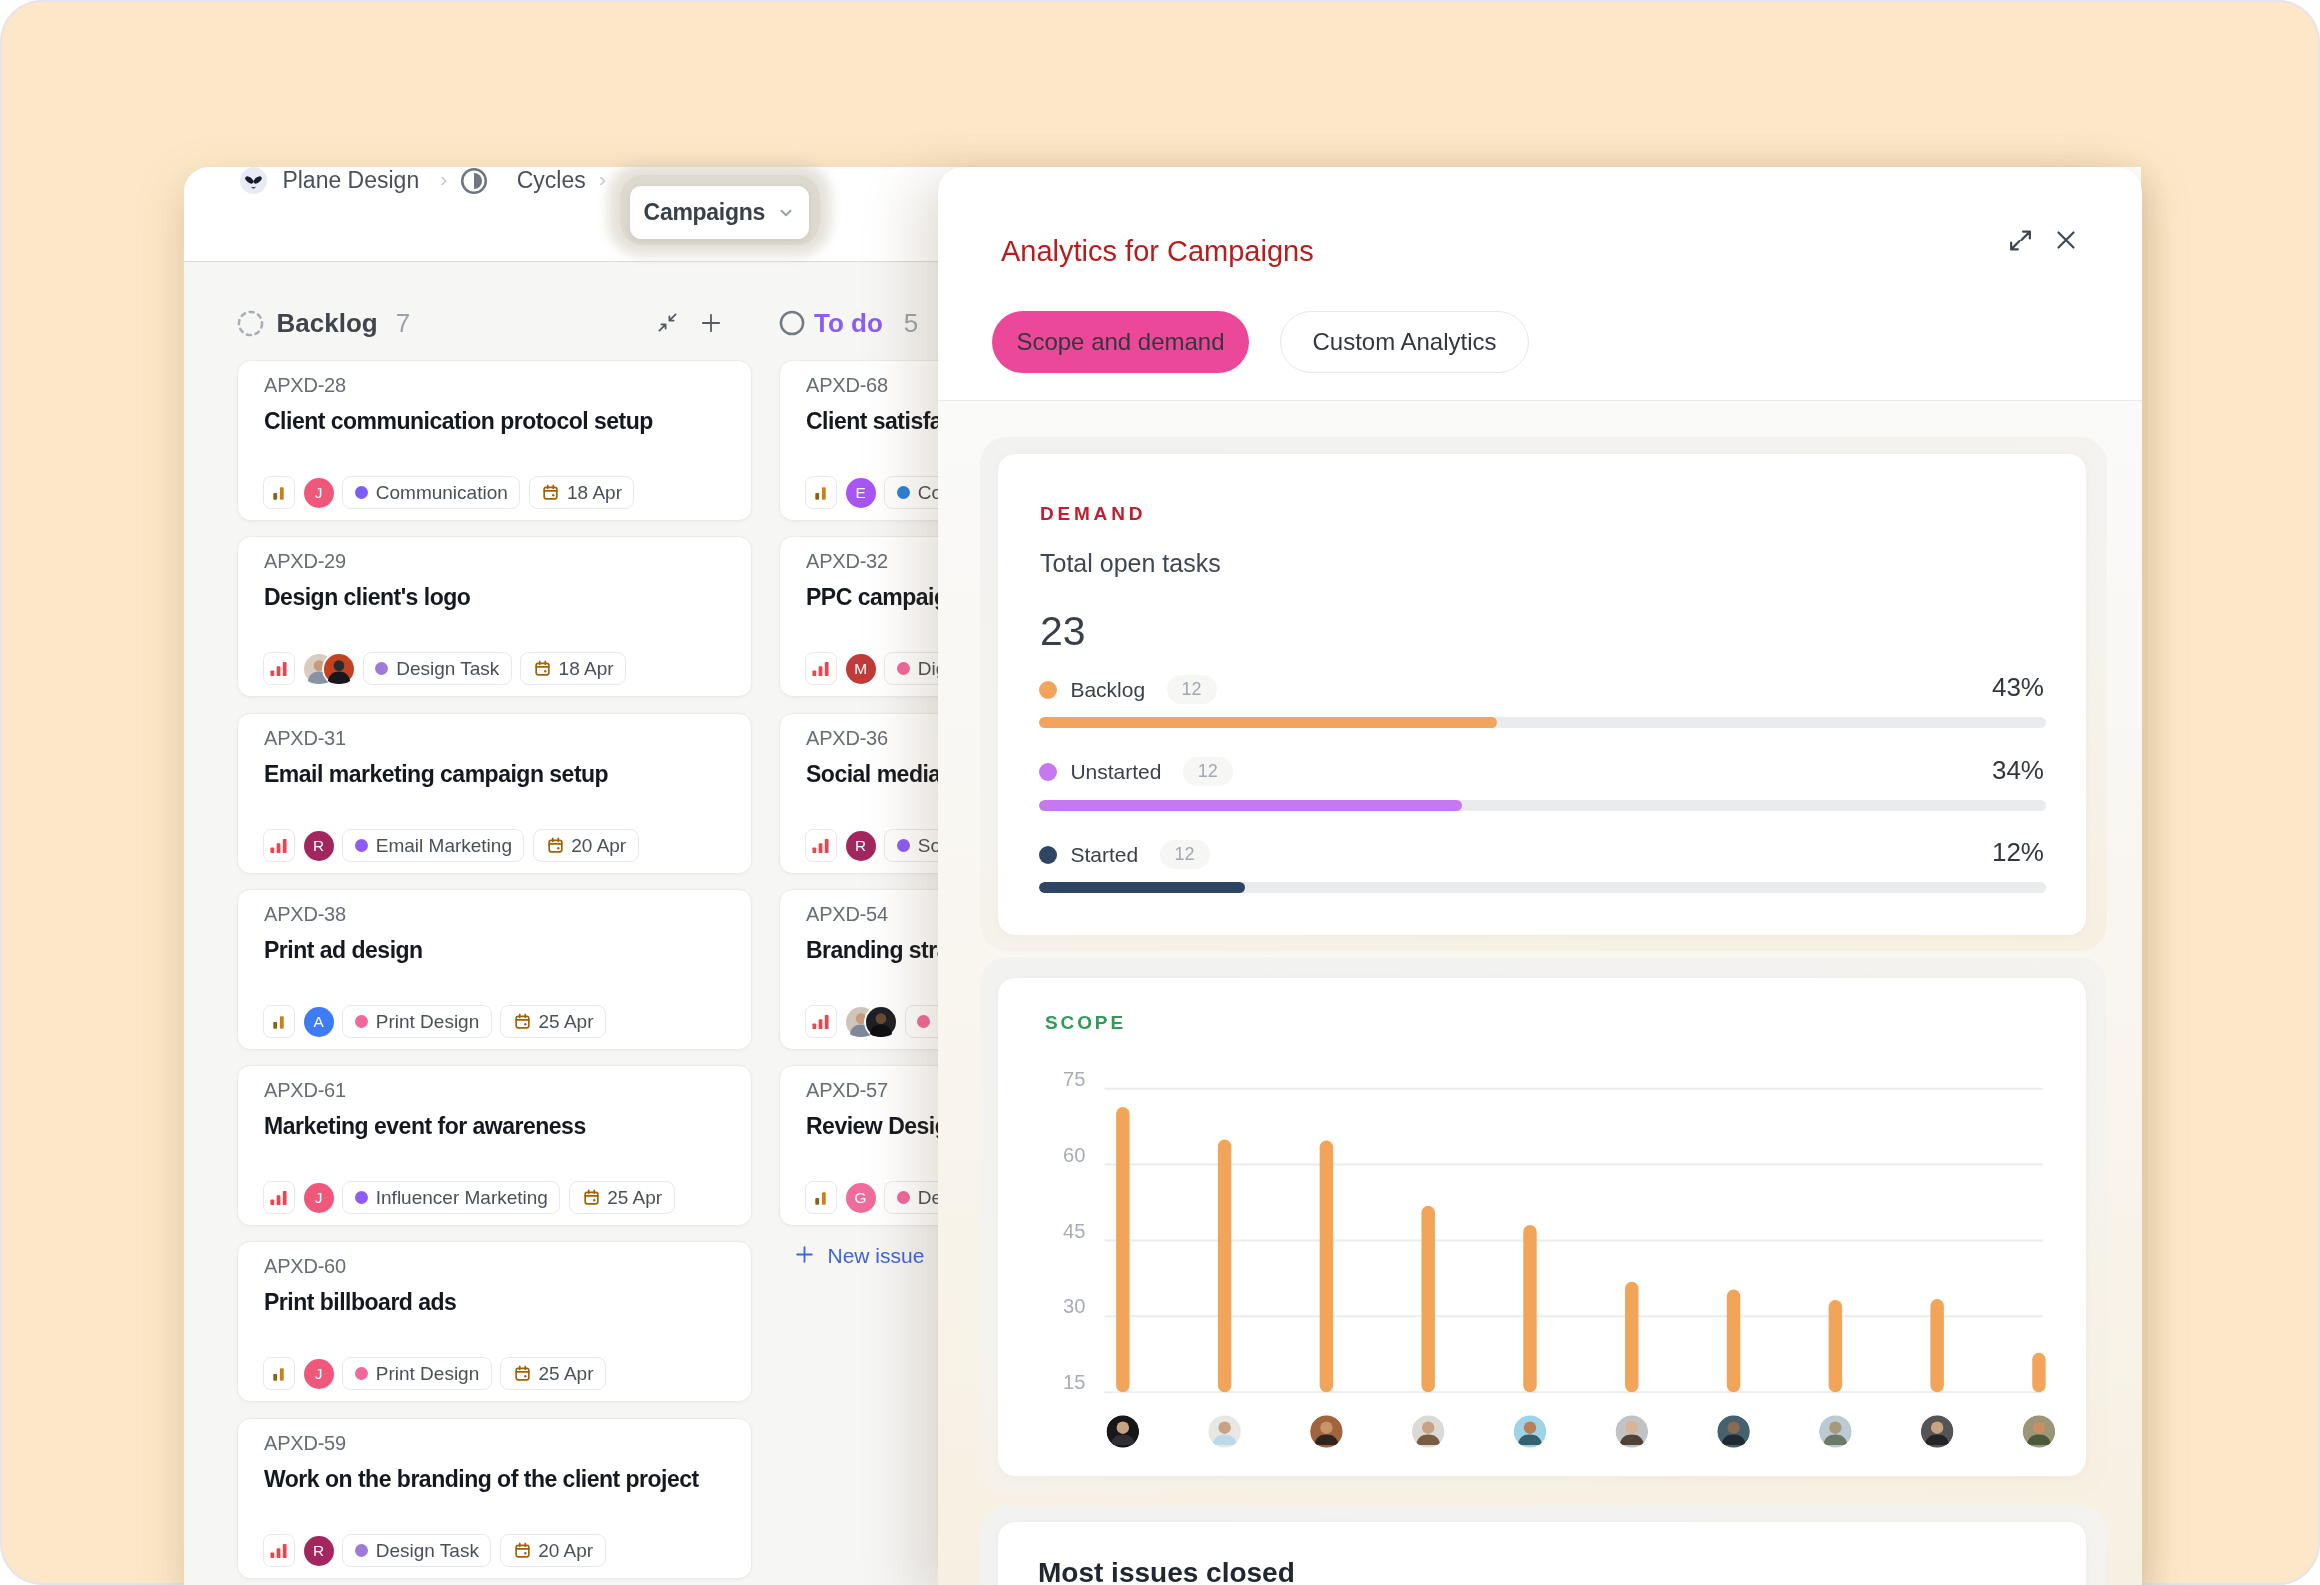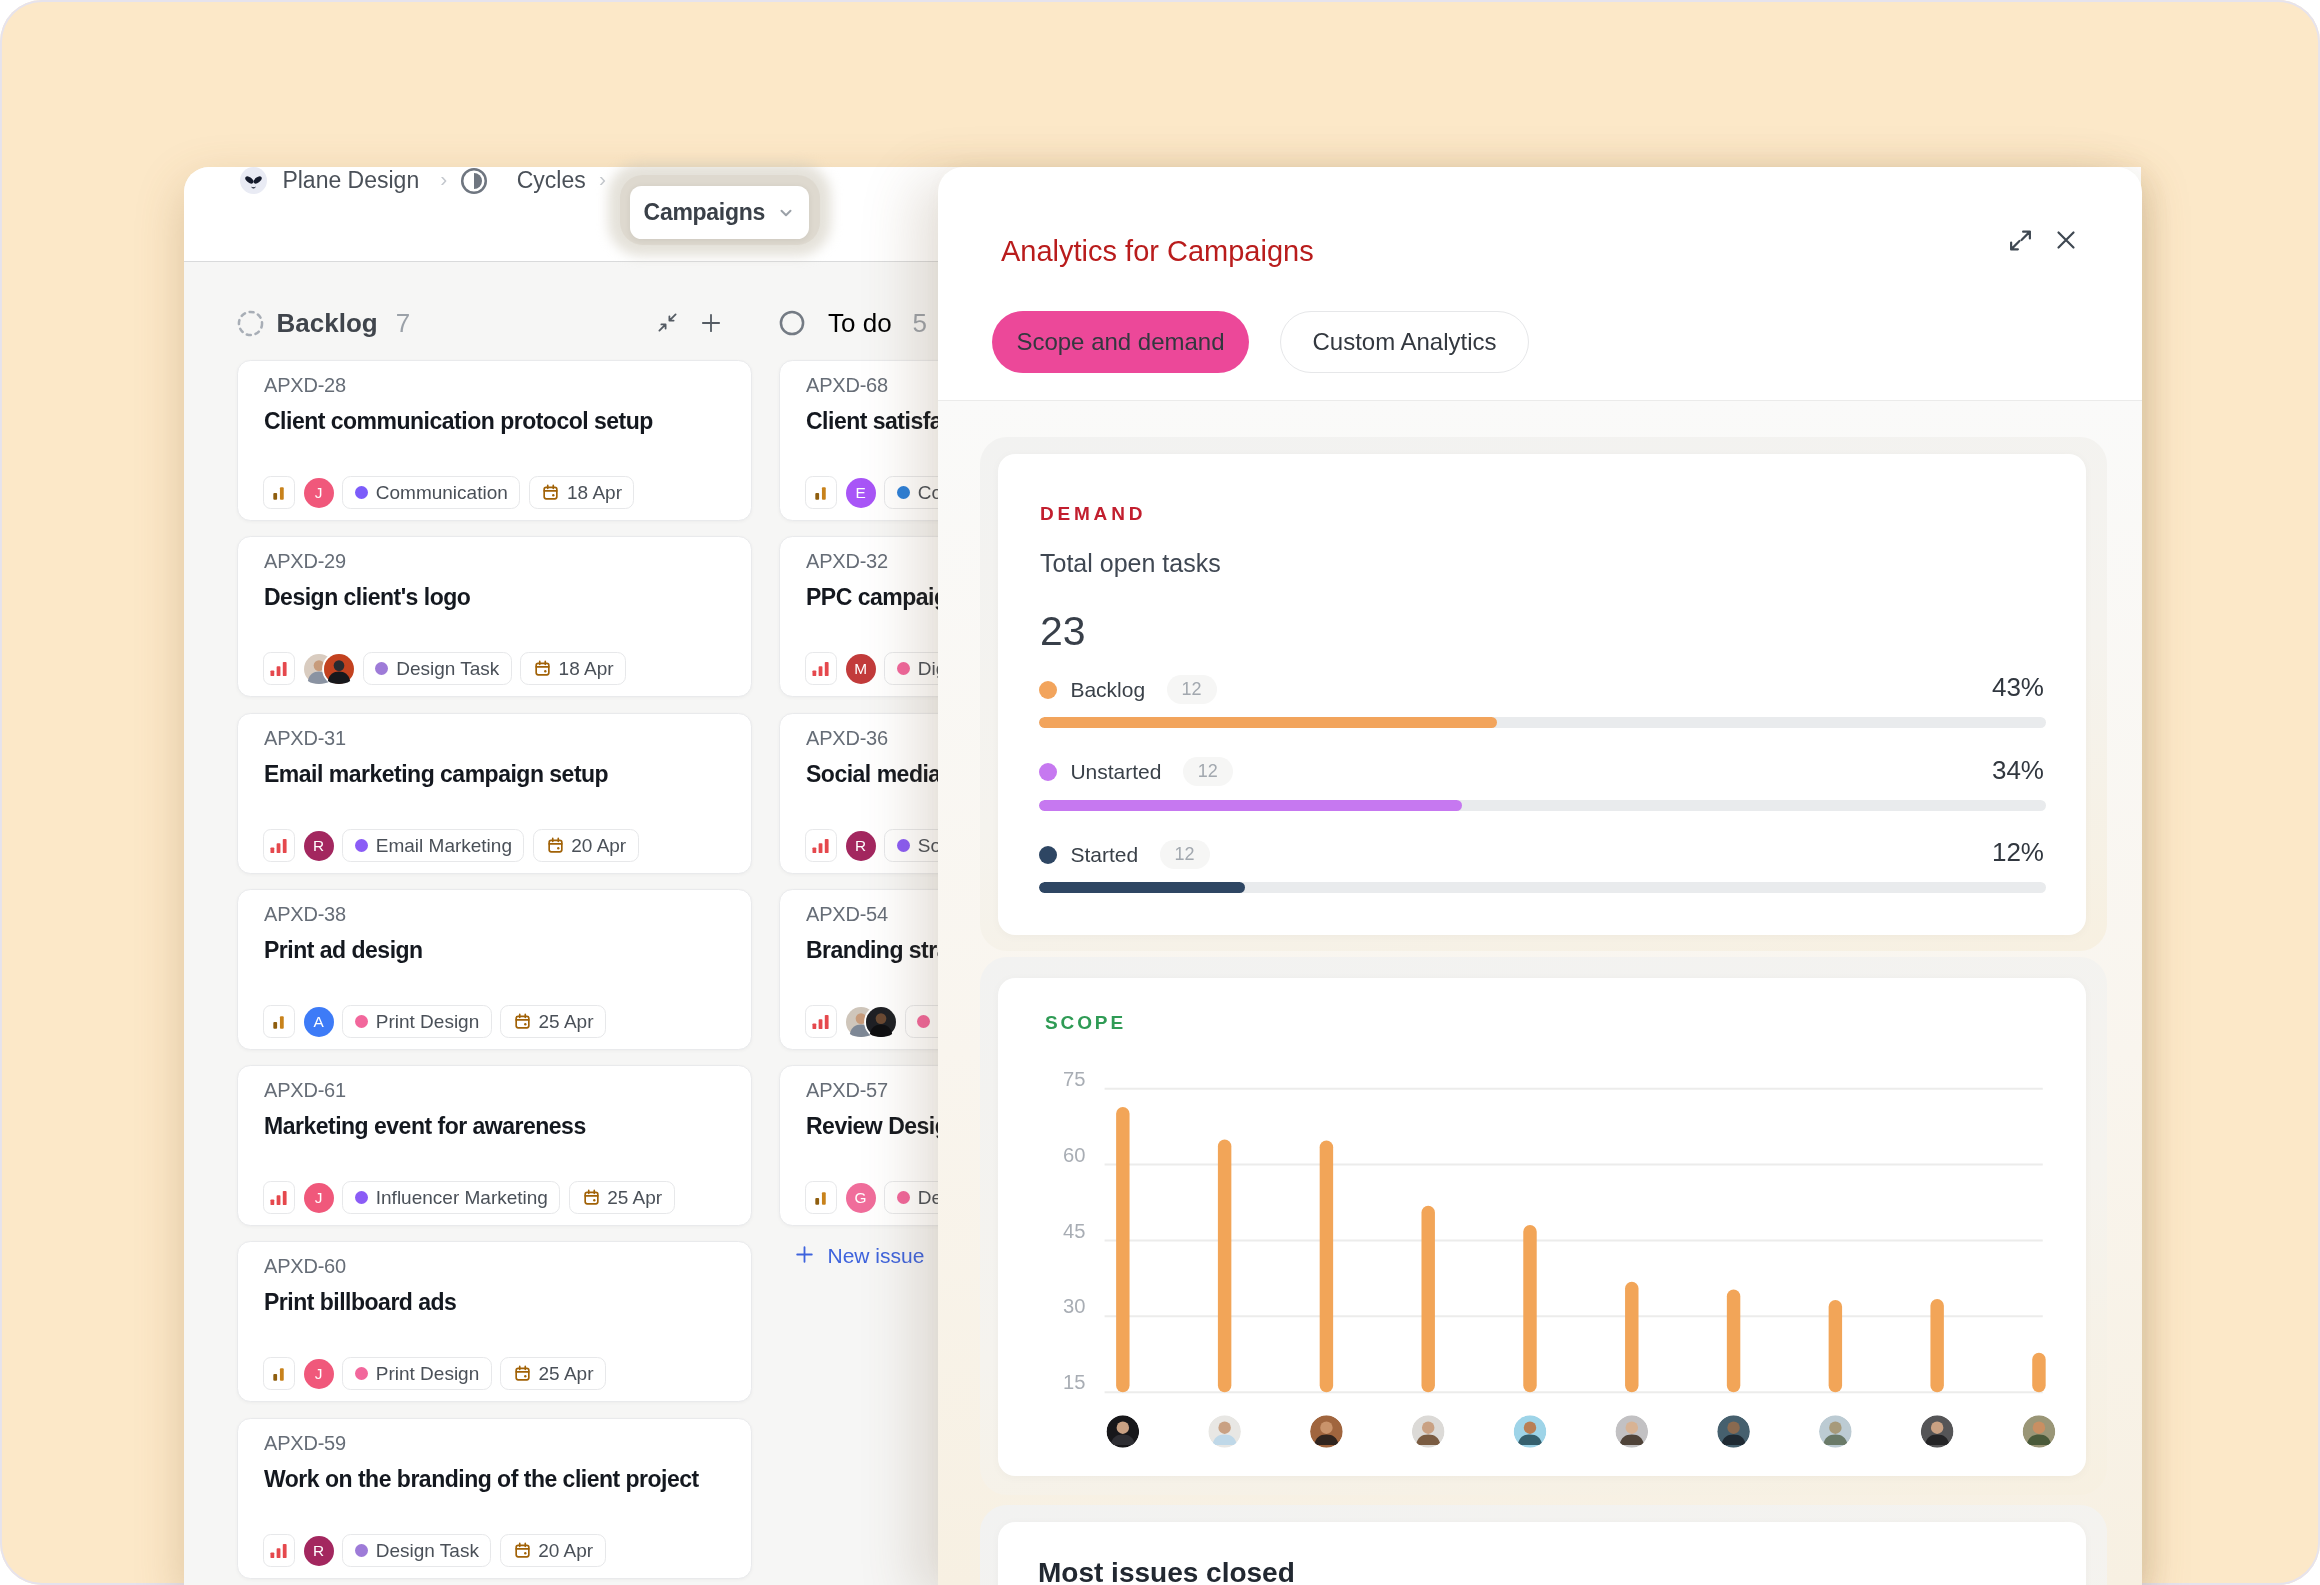--- a/index.html
+++ b/index.html
@@ -76,21 +76,21 @@
   <div class="abs" style="left:657px;top:312px"><svg width="21" height="21" viewBox="0 0 22 22" fill="none" stroke="#545B63" stroke-width="1.9" stroke-linecap="round" stroke-linejoin="round">
           <path d="M19.5 2.5L13 9M13 4.6V9h4.4M2.5 19.5L9 13M9 17.4V13H4.6"></path>
         </svg></div>
   <div class="abs" style="left:700px;top:312px"><svg width="22" height="22" viewBox="0 0 23 23" fill="none" stroke="#545B63" stroke-width="1.9" stroke-linecap="round">
           <path d="M11.5 3v17M3 11.5h17"></path>
         </svg></div>
   <div class="colhead" style="left:779px;top:298px;height:50px">
     <svg width="26" height="26" viewBox="0 0 27 27">
           <circle cx="13.5" cy="13.5" r="11.5" fill="none" stroke="#747B84" stroke-width="2.6"></circle>
         </svg>
-    <b style="margin-left:23px;font-weight:400;color:#000000">To do</b>
+    <b style="margin-left:9px;font-weight:700;color:#8b5cf6">To do</b>
     <span style="margin-left:21px;color:#9BA1A8">5</span>
   </div>
   <div class="card" style="left:237px;top:360px">
     <div class="cid">APXD-28</div>
     <div class="ctitle">Client communication protocol setup</div>
     <div class="crow">
           <span class="pbox">
             <svg width="18" height="18" viewBox="0 0 19 19">
               <rect x="3.5" y="9.5" width="4" height="7" rx="1" fill="#8F5E0E"></rect>
               <rect x="10.5" y="3.5" width="4" height="13" rx="1" fill="#C8821B"></rect>

